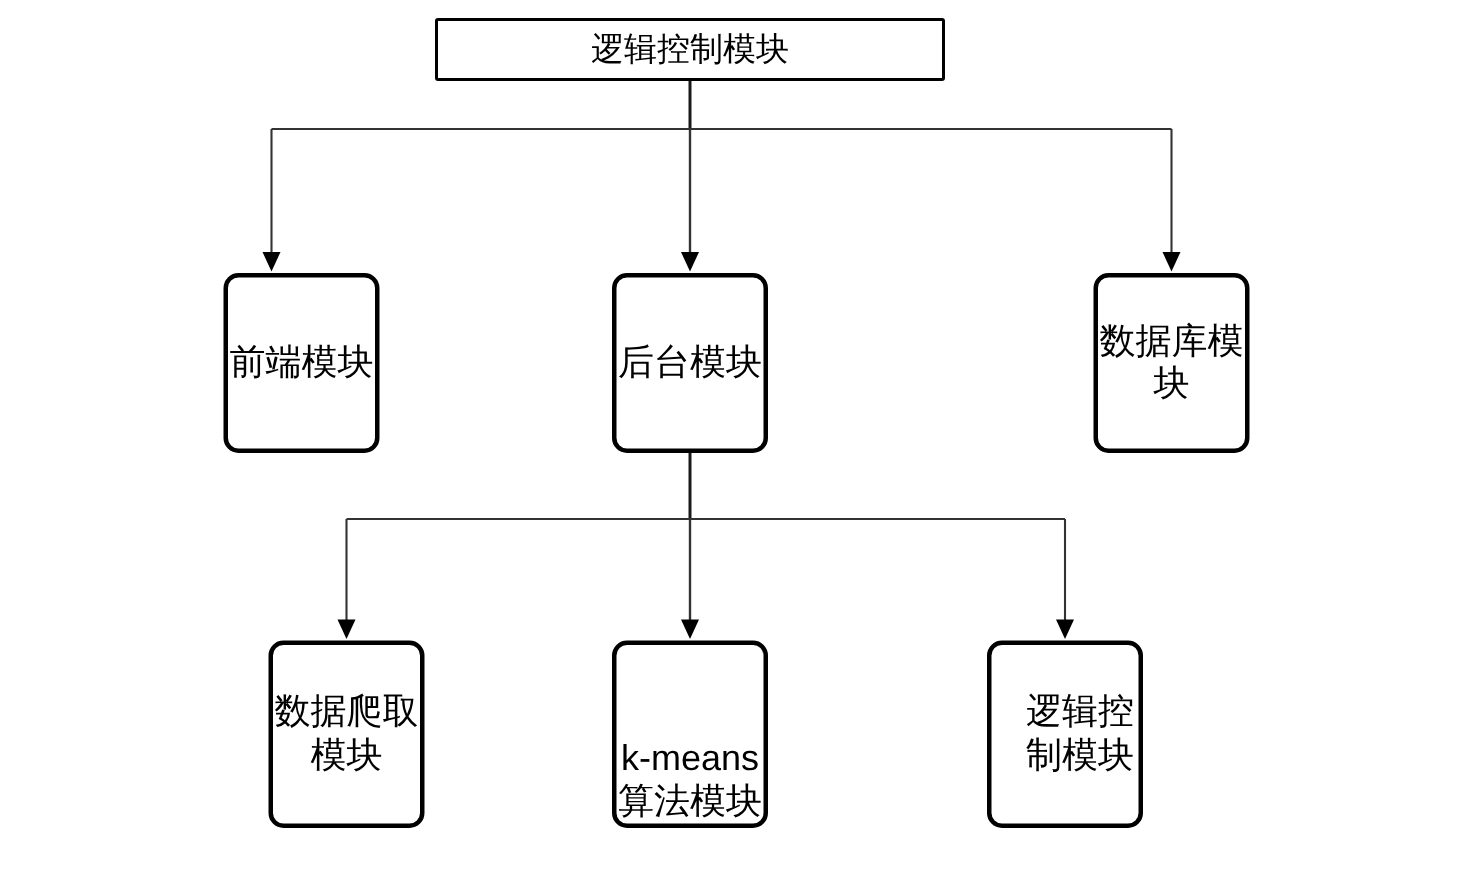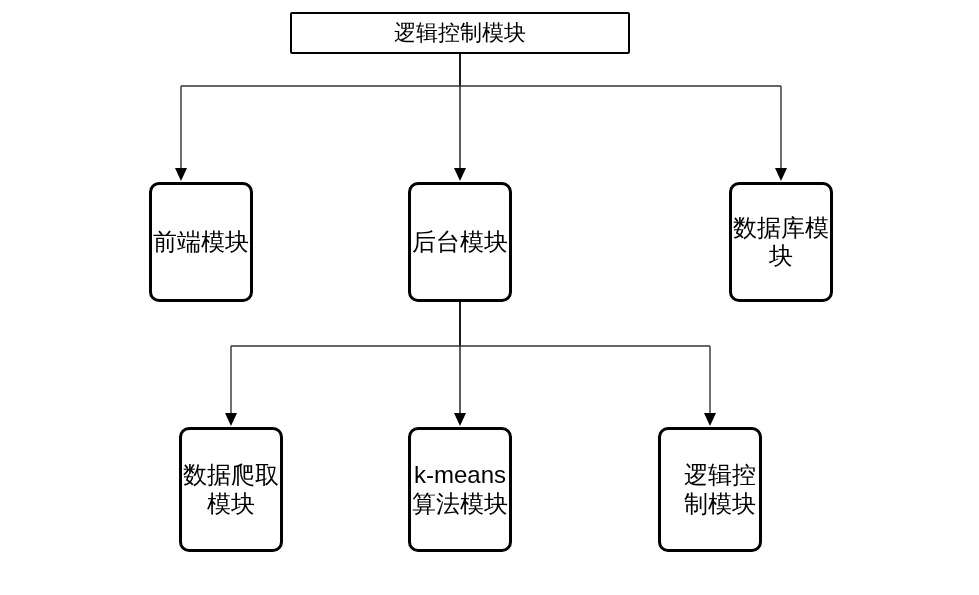--- a/index.html
+++ b/index.html
@@ -42,21 +42,21 @@
     left: 290px; top: 12px;
     width: 340px; height: 42px;
     border-width: 2px;
     border-radius: 2px;
     font-size: 22px;
   }
   .node-frontend { left: 129px; top: 182px; width: 104px; height: 120px; margin-left: 20px; }
   .node-backend  { left: 408px; top: 182px; width: 104px; height: 120px; align-items: center; }
   .node-database { left: 729px; top: 182px; width: 104px; height: 120px; }
   .node-crawler  { left: 179px; top: 427px; width: 104px; height: 125px; justify-content: center; }
-  .node-kmeans   { left: 408px; top: 427px; width: 104px; height: 125px; }
+  .node-kmeans   { left: 408px; top: 427px; width: 104px; height: 125px; align-items: flex-end; }
   .node-logic    { left: 658px; top: 427px; width: 104px; height: 125px; padding-left: 20px; }
   .node-label {
     display: block;
     width: 100%;
     overflow-wrap: break-word;
     word-break: break-word;
   }
 </style>
 </head>
 <body>

